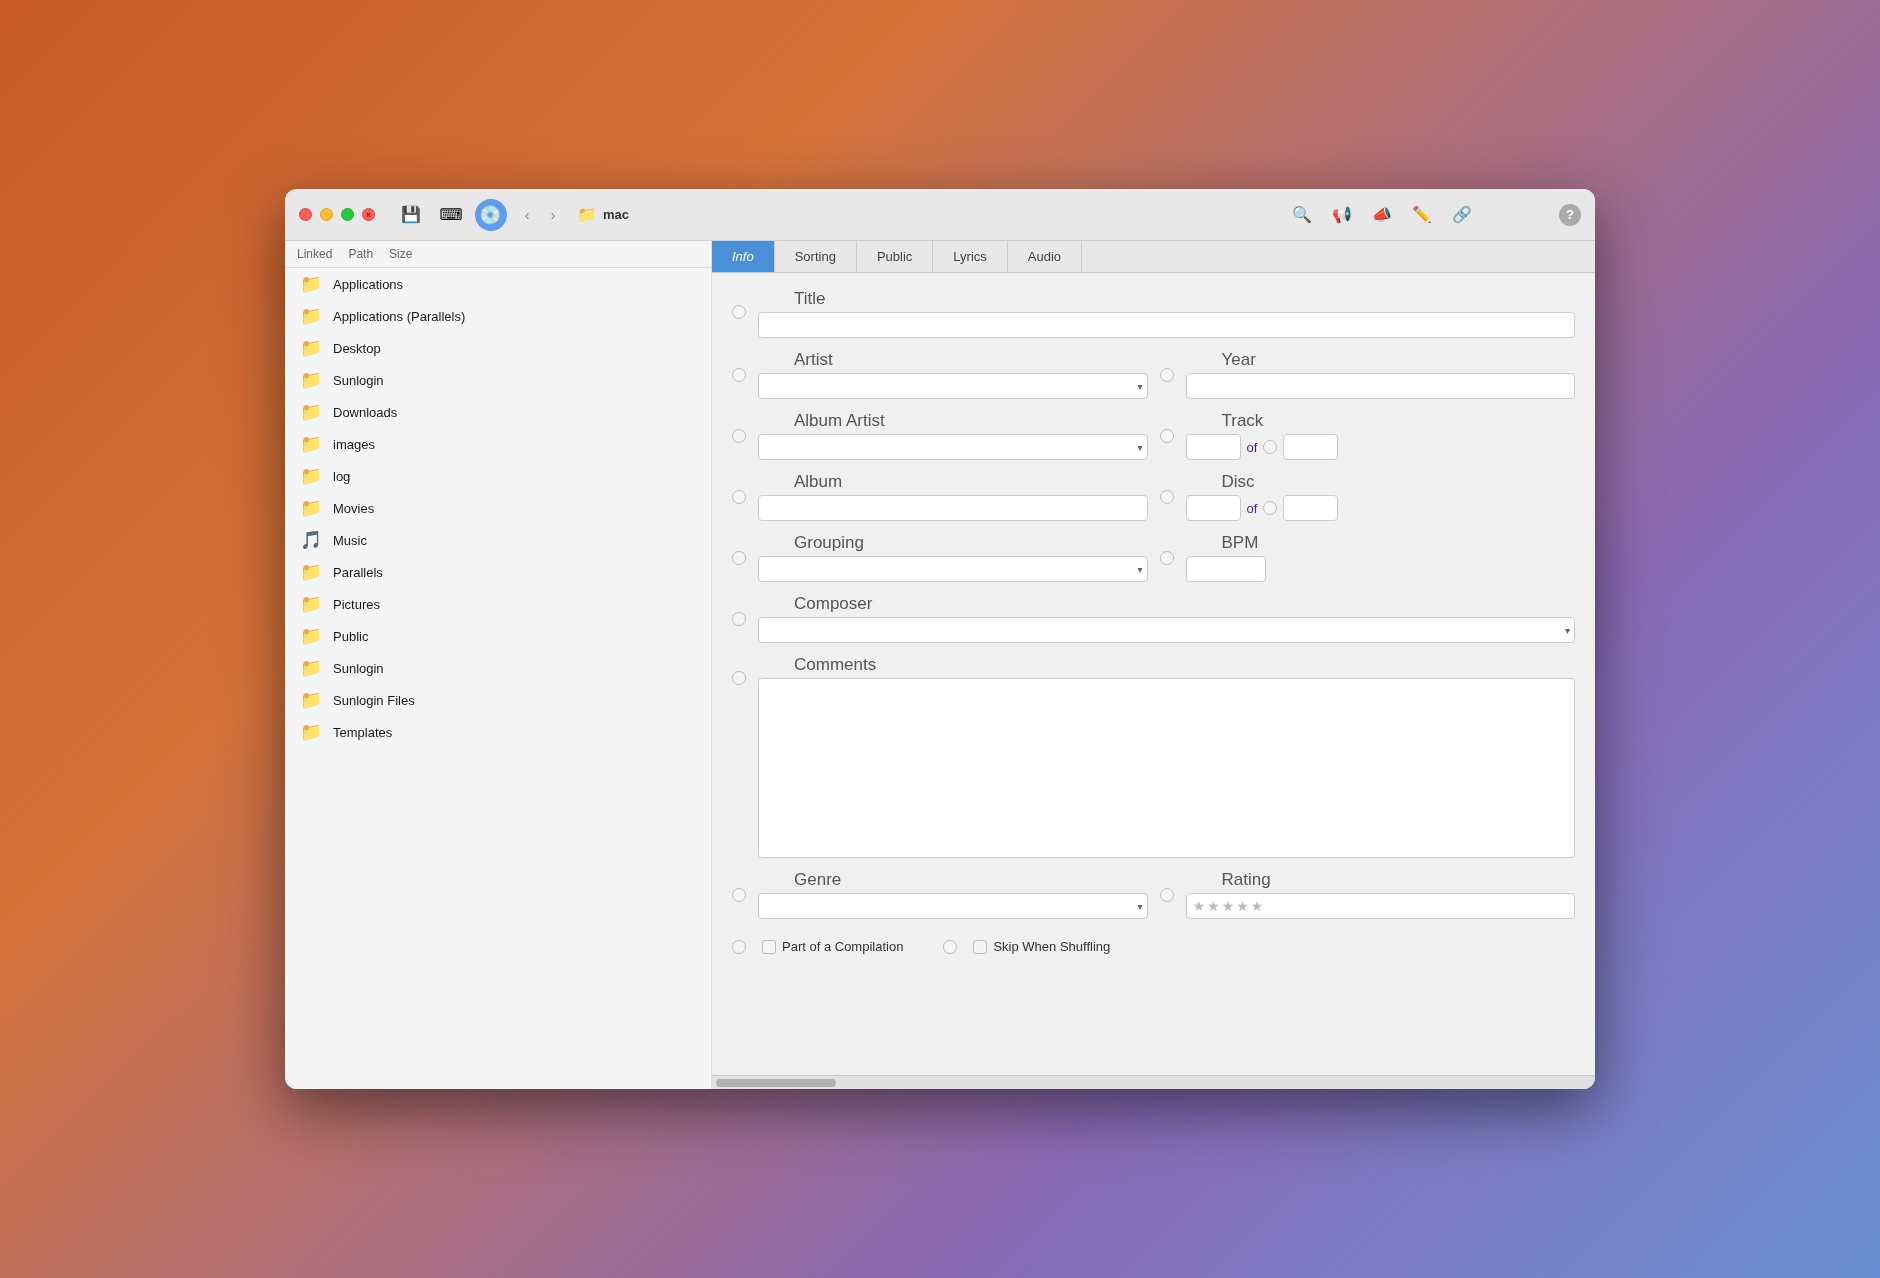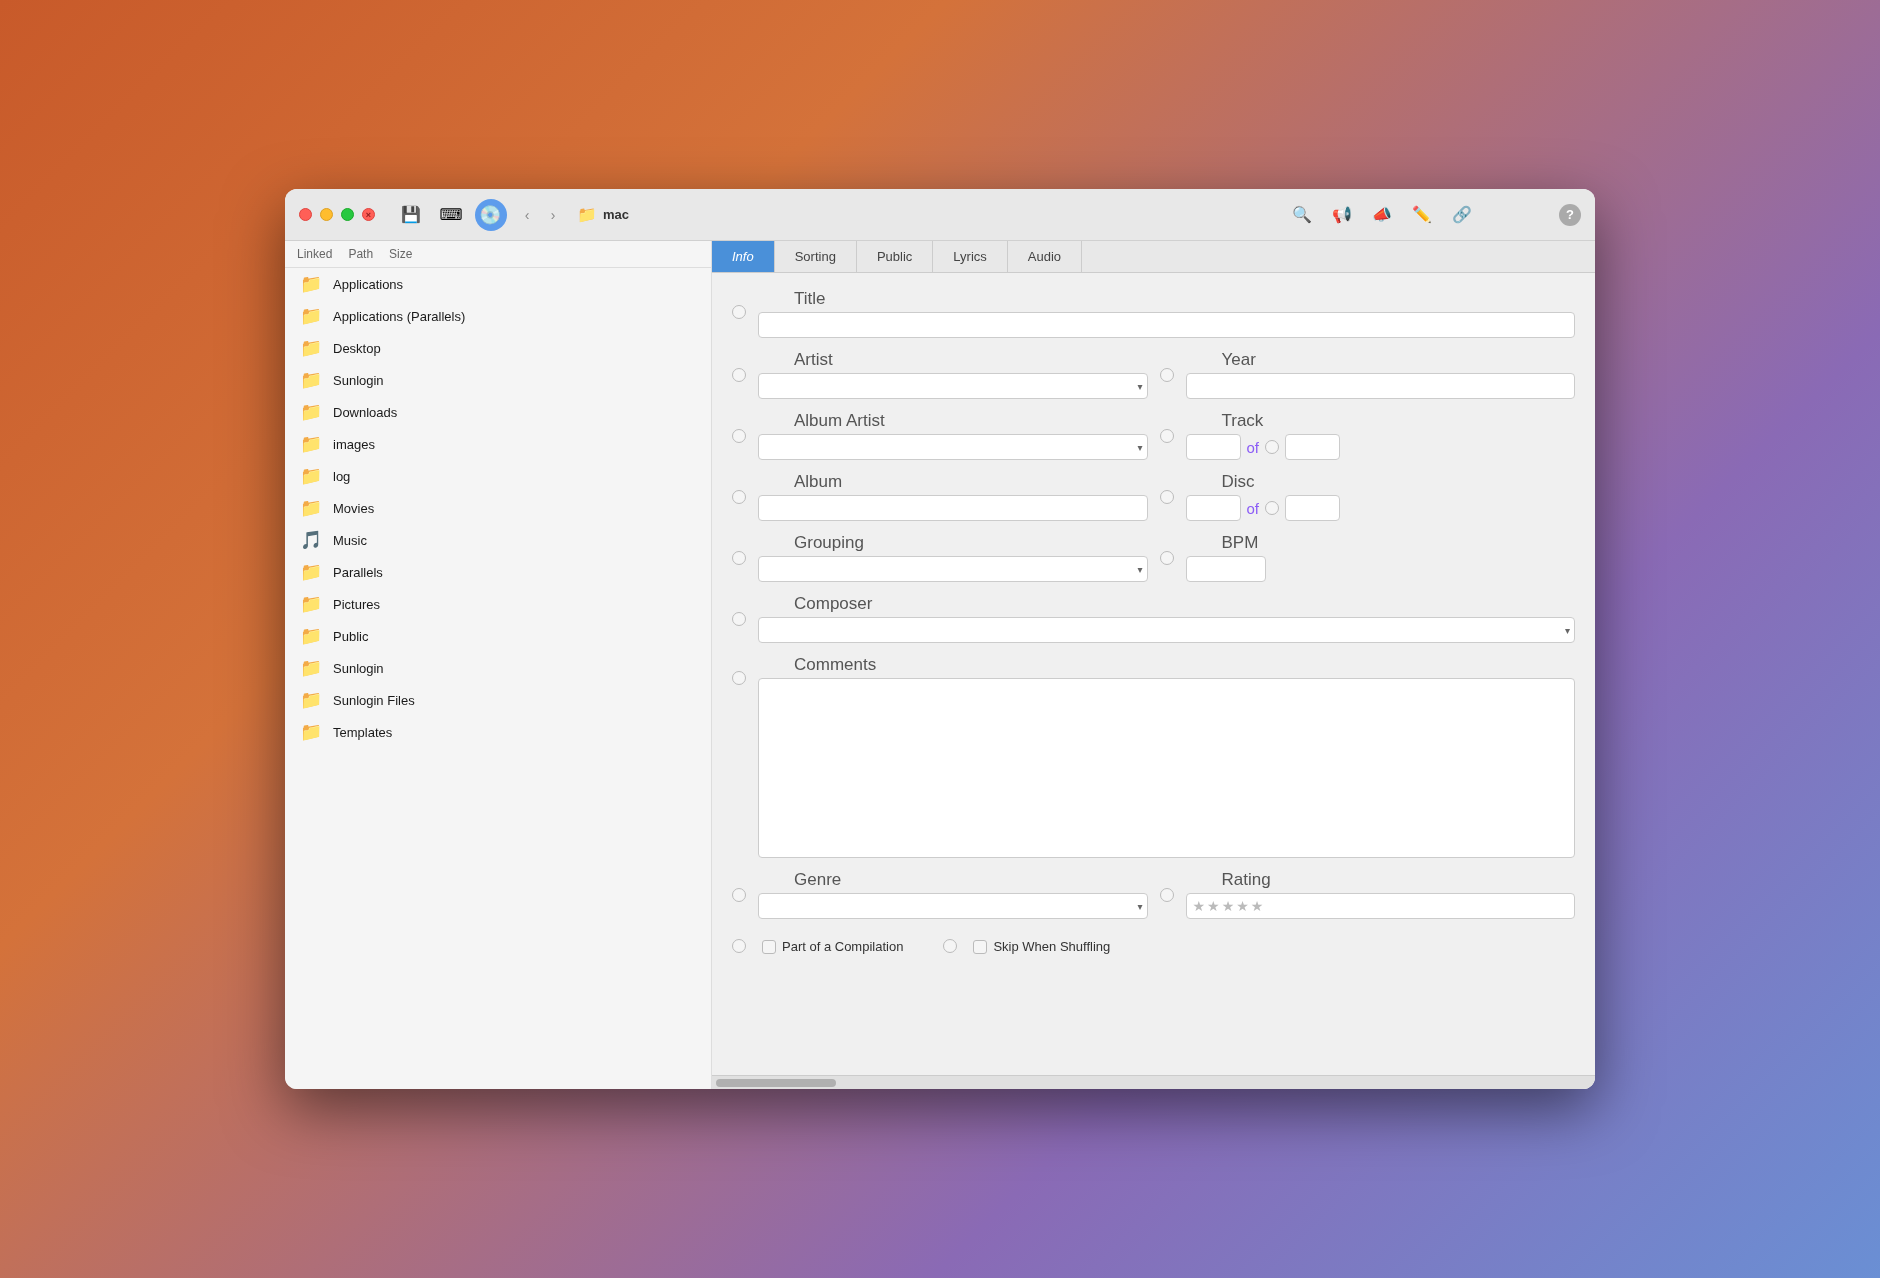--- a/index.html
+++ b/index.html
@@ -224,22 +224,22 @@
     .field-small {
       width: 70px;
       justify-content: flex-end;
     }
     .field-of {
       display: flex;
       align-items: center;
       gap: 6px;
     }
     .of-text {
-      font-size: 15px;
-      color: #8b5cf6;
+      font-size: 13px;
+      color: #4c1d95;
       margin-top: 18px;
     }
     .comments-textarea {
       width: 100%;
       height: 180px;
       border: 1px solid #ccc;
       border-radius: 4px;
       padding: 6px;
       font-size: 13px;
       resize: none;
@@ -252,21 +252,21 @@
       align-items: center;
       height: 26px;
       background: white;
       border: 1px solid #ccc;
       border-radius: 4px;
       padding: 0 6px;
     }
     .star { font-size: 14px; color: #bbb; cursor: pointer; }
     .bottom-row {
       display: flex;
-      align-items: flex-start;
+      align-items: flex-end;
       gap: 16px;
       margin-top: 12px;
       padding-top: 8px;
     }
     .checkbox-label {
       display: flex;
       align-items: center;
       gap: 6px;
       font-size: 13px;
       color: #333;

